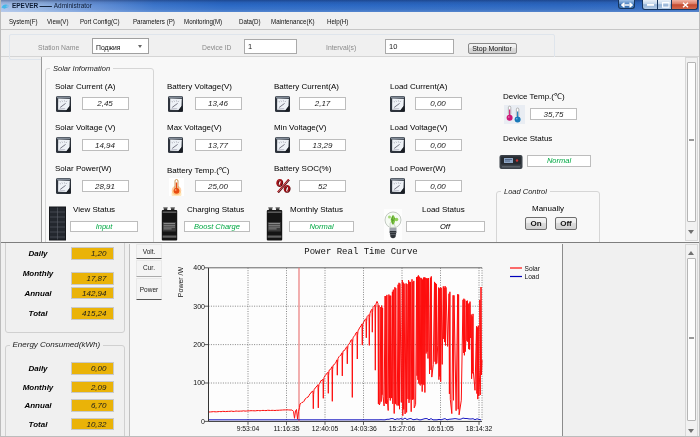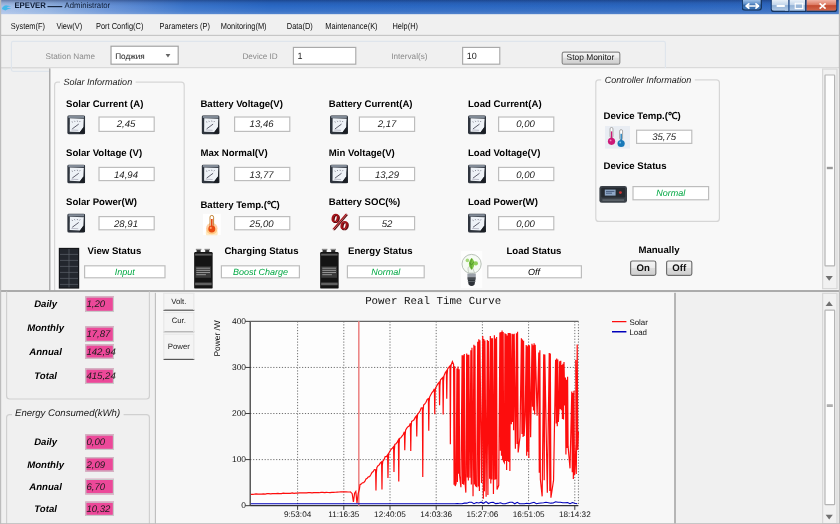--- a/index.html
+++ b/index.html
@@ -25,32 +25,32 @@
 .tinput { position:absolute; top:9px; height:15px; background:#fff; border:1px solid #aaa; font-size:7.5px; color:#222; padding-left:3px; line-height:13px; }
 #combo { left:92px; top:8px; width:57px; height:16px; background:#fff; border:1px solid #a0a0a0; font-size:6.8px; color:#111; }
 #combo .txt { position:absolute; left:3px; top:4.5px; }
 #combo .dd { position:absolute; right:2px; top:0; width:9px; height:14px; }
 #combo .dd:after { content:""; position:absolute; left:1px; top:6px; border:2.5px solid transparent; border-top:3.5px solid #666; }
 #btn-stop { position:absolute; left:467.5px; top:12.5px; width:49px; height:11.5px; border:1px solid #8a8a8a; border-radius:2px;
   background:linear-gradient(180deg,#f4f4f4 0,#ebebeb 45%,#dddddd 50%,#cfcfcf 100%); font-size:7px; color:#111; text-align:center; line-height:10px; }
 #toppanel { left:5px; top:57px; width:680px; height:185px; background:#f8f8f8; border-left:1px solid #9a9a9a; border-right:1px solid #c9c9c9; overflow:hidden;margin-left:36px; }
 .grp { position:absolute; border:1px solid #d6d6d6; border-radius:3px; }
 .grp-title { position:absolute; top:-5px; left:4px; background:#f8f8f8; padding:0 3px; font-size:7.5px; font-style:italic; color:#1a1a1a; white-space:nowrap; }
-.ilabel { position:absolute; font-size:8px; font-weight:bold; color:#000; white-space:nowrap; }
+.ilabel { position:absolute; font-size:8px; font-weight:normal; color:#000; white-space:nowrap; }
 .vbox { position:absolute; width:47px; height:12.5px; background:#fff; border:1px solid #bdbdbd; font-size:8px; font-style:italic; color:#1c1c1c; text-align:center; line-height:11px; }
 .sbox { position:absolute; height:11.5px; background:#fff; border:1px solid #bdbdbd; font-size:7.5px; font-style:italic; text-align:center; line-height:10px; }
 .green { color:#00a843; }
 .icon { position:absolute; }
 .sb { position:absolute; width:13px; background:#f1f1f1; border:1px solid #d8d8d8; }
 .sb .thumb { position:absolute; left:1px; width:9px; background:#fdfdfd; border:1px solid #b5b5b5; border-radius:1px; }
 .sb .arr { position:absolute; left:2px; width:0; height:0; }
 #bottompanel { left:0; top:242px; width:700px; height:195px; background:#f0f0f0; border-top:1px solid #7e7e7e; overflow:hidden; }
 .egrp { position:absolute; border:1px solid #d0d0d0; border-radius:3px; }
 .elabel { position:absolute; font-size:8px; font-weight:bold; font-style:italic; color:#000; width:40px; text-align:center; white-space:nowrap; }
-.ebox { position:absolute; left:71px; width:24px; height:12.5px; background:#ec4899; border:1px solid #c9c9c9; font-size:8px; font-style:italic; color:#1c1c1c; text-align:right; padding-right:6.5px; line-height:11px; }
+.ebox { position:absolute; left:71px; width:43px; height:12.5px; background:#eab308; border:1px solid #c9c9c9; font-size:8px; font-style:italic; color:#1c1c1c; text-align:right; padding-right:6.5px; line-height:11px; }
 #chartpanel { position:absolute; left:129px; top:1px; width:434px; height:194px; background:#f7f7f7; border-left:1px solid #c0c0c0; border-right:1px solid #8c8c8c; }
 .vcp { position:absolute; left:6px; width:26px; height:15px; background:#f4f4f4; border:1px solid #e8e8e8; font-size:6.5px; color:#222; text-align:center; line-height:14px; }</style></head><body>
 <div class="abs" id="titlebar">
     <div class="abs shade"></div>
   </div>
 <svg class="abs" style="left:0.5px;top:2.5px" width="9" height="7" viewBox="0 0 9 7">
 <path d="M0.5 4.5 Q2 0.8 5 1.5 L8.5 2.2 Q5.5 2.3 4.5 3.4 L8.5 3.8 Q5 4.6 3.5 5.8 Z" fill="#45b8e8"></path>
   </svg>
 <div class="abs" id="title-text"><b>EPEVER</b> <span style="display:inline-block;width:13px;height:4px;border-bottom:1.2px solid #15253f;margin-bottom:1px"></span> Administrator</div>
 <div class="abs wbtn" id="wb-lang">
@@ -86,21 +86,21 @@
 <div class="abs" id="toolbar">
     <div class="inner"></div>
 <span class="tlabel" style="left:38px">Station Name</span>
 <div class="abs" id="combo">
       <span class="txt">Поджия</span>
       <span class="dd"></span>
     </div>
 <span class="tlabel" style="left:202px">Device ID</span>
 <div class="tinput" style="left:244px;width:53px">1</div>
 <span class="tlabel" style="left:326px">Interval(s)</span>
-<div class="tinput" style="left:385px;width:32px">10</div>
+<div class="tinput" style="left:385px;width:69px">10</div>
 <div id="btn-stop">Stop Monitor</div>
   </div>
 <div class="abs" id="toppanel">
 <div class="grp" style="left:3px;top:11px;width:109px;height:182px">
       <span class="grp-title">Solar Information</span>
     </div>
 <span class="ilabel" style="left:13px;top:24.5px">Solar Current (A)</span>
 <svg class="icon" style="left:14px;top:38.5px" width="15" height="16" viewBox="0 0 15 16">
 <rect x="0" y="0" width="15" height="16" rx="1.5" fill="#2e343d"></rect>
 <rect x="1" y="0.5" width="13" height="1.8" fill="#828b97"></rect>
@@ -155,21 +155,21 @@
 <rect x="0" y="0" width="15" height="16" rx="1.5" fill="#2e343d"></rect>
 <rect x="1" y="0.5" width="13" height="1.8" fill="#828b97"></rect>
 <polygon points="2.2,2.6 13.9,3 13.7,9.9 10.6,14 2.1,13.7" fill="#eef2f7"></polygon>
 <path d="M3.8 5.4 L4.7 5.9 M6 4.7 L6.5 5.5 M8.4 4.5 L8.6 5.4 M10.8 4.9 L10.2 5.7" stroke="#556" stroke-width="0.55"></path>
 <path d="M4.2 11.4 L9.6 7.4" stroke="#334" stroke-width="0.65"></path>
 <path d="M3.4 12.3 L9.2 12.6" stroke="#99a" stroke-width="0.5"></path>
 <polygon points="13.9,3 14.8,15.4 9.6,15.5 13.7,9.9" fill="#1a1e24"></polygon>
 </svg>
 <div class="vbox" style="left:152.5px;top:40.0px">13,46</div>
 <div class="vbox" style="left:257px;top:40.0px">2,17</div>
-<span class="ilabel" style="left:125px;top:65.5px">Max Normal(V)</span>
+<span class="ilabel" style="left:125px;top:65.5px">Max Voltage(V)</span>
 <span class="ilabel" style="left:232px;top:65.5px">Min Voltage(V)</span>
 <svg class="icon" style="left:126px;top:80.0px" width="15" height="16" viewBox="0 0 15 16">
 <rect x="0" y="0" width="15" height="16" rx="1.5" fill="#2e343d"></rect>
 <rect x="1" y="0.5" width="13" height="1.8" fill="#828b97"></rect>
 <polygon points="2.2,2.6 13.9,3 13.7,9.9 10.6,14 2.1,13.7" fill="#eef2f7"></polygon>
 <path d="M3.8 5.4 L4.7 5.9 M6 4.7 L6.5 5.5 M8.4 4.5 L8.6 5.4 M10.8 4.9 L10.2 5.7" stroke="#556" stroke-width="0.55"></path>
 <path d="M4.2 11.4 L9.6 7.4" stroke="#334" stroke-width="0.65"></path>
 <path d="M3.4 12.3 L9.2 12.6" stroke="#99a" stroke-width="0.5"></path>
 <polygon points="13.9,3 14.8,15.4 9.6,15.5 13.7,9.9" fill="#1a1e24"></polygon>
 </svg>
@@ -204,21 +204,21 @@
       <rect x="10" y="0.5" width="3.4" height="3" fill="#2f2f2f"></rect>
 <rect x="2.2" y="0.2" width="4.6" height="1.2" fill="#8a8a8a"></rect>
       <rect x="9.4" y="0.2" width="4.6" height="1.2" fill="#8a8a8a"></rect>
 <rect x="0.8" y="3" width="15.4" height="30.5" rx="1" fill="#141414"></rect>
 <rect x="1.6" y="4.4" width="13.8" height="1.6" fill="#5a5a5a"></rect>
 <rect x="1.8" y="15" width="13" height="9.5" fill="#3a3a3a"></rect>
 <path d="M2.6 16.5 h11.4 M2.6 18.3 h11.4 M2.6 20.1 h11.4 M2.6 21.9 h8" stroke="#9a9a9a" stroke-width="0.8"></path>
 <rect x="1.6" y="28.5" width="13.8" height="2.2" fill="#606060"></rect>
 </svg>
 <div class="sbox green" style="left:142px;top:163.5px;width:66px">Boost Charge</div>
-<span class="ilabel" style="left:248px;top:148.0px">Energy Status</span>
+<span class="ilabel" style="left:248px;top:148.0px">Monthly Status</span>
 <svg class="icon" style="left:224px;top:150px" width="17" height="34" viewBox="0 0 17 34">
 <rect x="2.8" y="0.5" width="3.4" height="3" fill="#2f2f2f"></rect>
       <rect x="10" y="0.5" width="3.4" height="3" fill="#2f2f2f"></rect>
 <rect x="2.2" y="0.2" width="4.6" height="1.2" fill="#8a8a8a"></rect>
       <rect x="9.4" y="0.2" width="4.6" height="1.2" fill="#8a8a8a"></rect>
 <rect x="0.8" y="3" width="15.4" height="30.5" rx="1" fill="#141414"></rect>
 <rect x="1.6" y="4.4" width="13.8" height="1.6" fill="#5a5a5a"></rect>
 <rect x="1.8" y="15" width="13" height="9.5" fill="#3a3a3a"></rect>
 <path d="M2.6 16.5 h11.4 M2.6 18.3 h11.4 M2.6 20.1 h11.4 M2.6 21.9 h8" stroke="#9a9a9a" stroke-width="0.8"></path>
 <rect x="1.6" y="28.5" width="13.8" height="2.2" fill="#606060"></rect>
@@ -264,23 +264,20 @@
 <path d="M6.5 18.5 C6 15 5 13.5 9 12 L11.5 18.5 Z" fill="#eef4ee" stroke="#b5bdb5" stroke-width="0.6"></path>
 <path d="M9 16 C6 13 6 9 9 6 C12 8 12 13 9 16 Z" fill="#7ec544"></path>
 <path d="M9 15 C7.5 11 8.5 8 9 6.5 M7 10 L9 11.5 M11 9 L9 12" stroke="#4e9427" stroke-width="0.7" fill="none"></path>
 <circle cx="5.5" cy="8" r="1.5" fill="#a5d87a"></circle>
       <circle cx="12.5" cy="10.5" r="1.8" fill="#8fcf5a"></circle>
 <rect x="5.5" y="19" width="7" height="3" fill="#9aa0a8"></rect>
 <path d="M5.5 22 L12.5 22 L11.5 28 Q9 30.5 6.5 28 Z" fill="#2e3238"></path>
 <path d="M5.5 23.5 h7 M5.8 25.5 h6.4" stroke="#6a7076" stroke-width="0.7"></path>
 </svg>
 <div class="sbox" style="left:363.5px;top:163.5px;width:79px">Off</div>
-<div class="grp" style="left:454px;top:9px;width:104px;height:119px">
-      <span class="grp-title">Controller Information</span>
-    </div>
 <span class="ilabel" style="left:461px;top:32.5px">Device Temp.(℃)</span>
 <svg class="icon" style="left:462px;top:47.5px" width="21" height="19" viewBox="0 0 21 19">
 <rect x="0" y="0" width="21" height="19" fill="#e9edf3"></rect>
 <rect x="4.4" y="1.2" width="2.4" height="8.5" rx="1.2" fill="#fff" stroke="#8a8a8a" stroke-width="0.6"></rect>
 <rect x="5.1" y="4.5" width="1.1" height="6" fill="#cc1877"></rect>
 <circle cx="5.6" cy="12.8" r="3" fill="#cc1877"></circle>
 <circle cx="4.8" cy="12" r="0.8" fill="#f08ac0"></circle>
 <rect x="12.4" y="3" width="2.4" height="8.5" rx="1.2" fill="#fff" stroke="#8a8a8a" stroke-width="0.6"></rect>
 <rect x="13.1" y="6.5" width="1.1" height="6" fill="#1878b8"></rect>
 <circle cx="13.6" cy="14.6" r="3" fill="#1878b8"></circle>
@@ -290,20 +287,23 @@
 <span class="ilabel" style="left:461px;top:76.5px">Device Status</span>
 <svg class="icon" style="left:456.5px;top:96.5px" width="24" height="16" viewBox="0 0 24 16">
 <rect x="0.5" y="1" width="23" height="14" rx="2" fill="#3b4148"></rect>
 <rect x="2" y="2.5" width="20" height="8" rx="1" fill="#262b31"></rect>
 <rect x="5" y="4" width="9" height="5" fill="#8fa7c6"></rect>
 <path d="M6 5.5 h7 M6 7 h5" stroke="#44597a" stroke-width="0.8"></path>
 <circle cx="18" cy="6.5" r="1.2" fill="#cc3333"></circle>
 <rect x="3" y="12" width="18" height="1.5" fill="#5a6168"></rect>
 </svg>
 <div class="sbox green" style="left:485px;top:98px;width:64px">Normal</div>
+<div class="grp" style="left:454px;top:134px;width:104px;height:70px">
+      <span class="grp-title">Load Control</span>
+    </div>
 <span class="ilabel" style="left:490px;top:147px">Manually</span>
 <div style="border:1px solid #6e6e6e;border-radius:2px;background:linear-gradient(180deg,#f4f4f4 0,#ebebeb 45%,#dcdcdc 50%,#cfcfcf 100%);font-size:8px;font-weight:bold;color:#111;text-align:center;line-height:11px;position:absolute;left:483px;top:160px;width:22px;height:12.5px">On</div>
 <div style="border:1px solid #6e6e6e;border-radius:2px;background:linear-gradient(180deg,#f4f4f4 0,#ebebeb 45%,#dcdcdc 50%,#cfcfcf 100%);font-size:8px;font-weight:bold;color:#111;text-align:center;line-height:11px;position:absolute;left:513px;top:160px;width:22px;height:12.5px">Off</div>
 </div>
 <div class="abs sb" style="left:685px;top:57px;height:184px">
 <div class="thumb" style="top:4px;height:160px">
       <div style="margin:76px auto 0;width:5px;border-top:1px solid #999;border-bottom:1px solid #999;height:2px"></div>
     </div>
 <div class="arr" style="top:172px;border:3px solid transparent;border-top:4px solid #707070"></div>
   </div>

